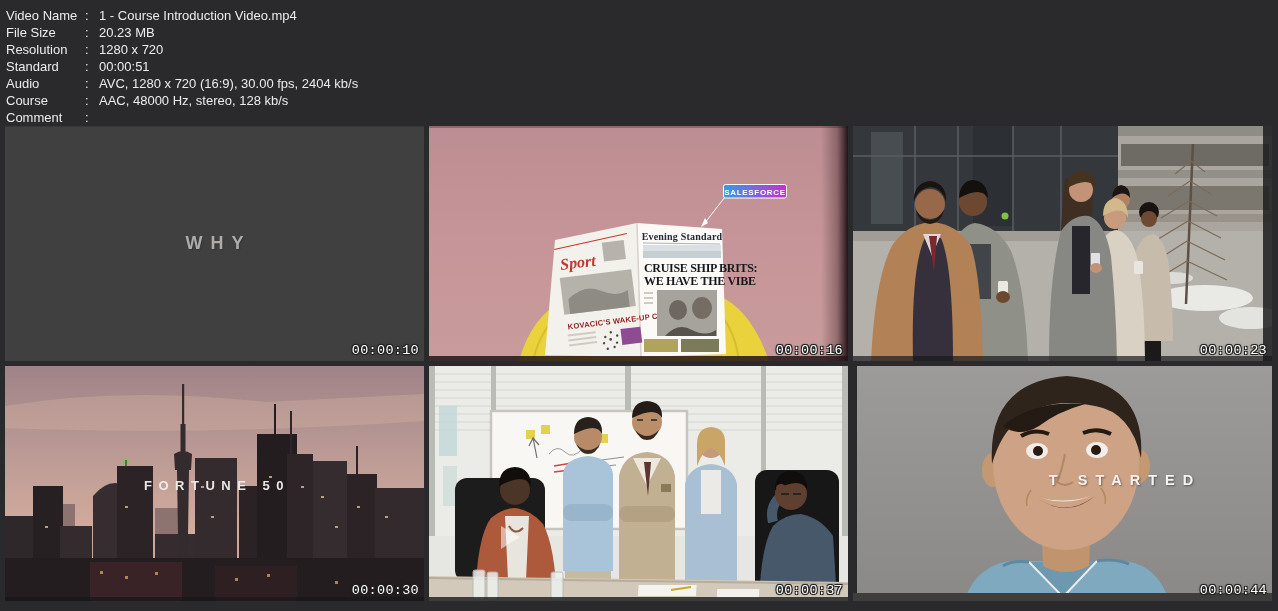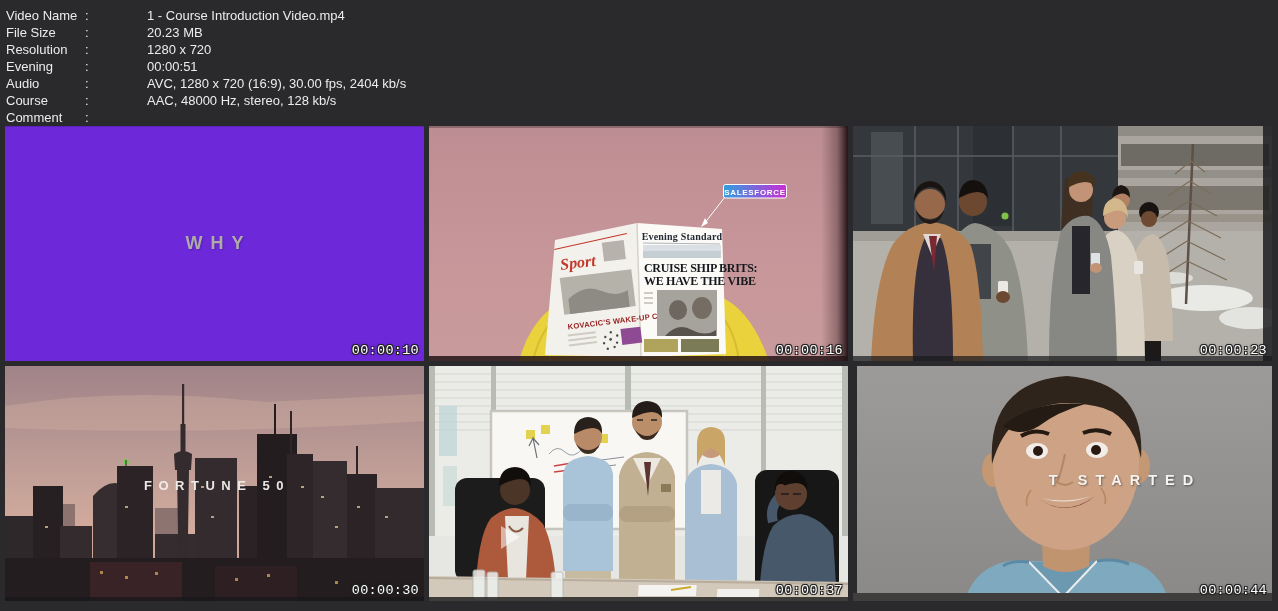--- a/index.html
+++ b/index.html
@@ -2,39 +2,39 @@
 <html><head>
 <meta charset="utf-8">
 <style>
   html,body{margin:0;padding:0;background:#2a292c;}
   body{width:1278px;height:611px;overflow:hidden;font-family:"Liberation Sans",sans-serif;position:relative;}
   
   .header{padding:7px 0 0 6px;color:#ececec;font-size:13px;line-height:17px;height:122px;box-sizing:border-box;}
   .hrow{display:flex;white-space:pre;}
   .hlabel{width:79px;flex:0 0 79px;}
   .hcolon{width:14px;flex:0 0 14px;}
-  .hvalue{flex:1;margin-left:48px;}
+  .hvalue{flex:1;}
   
   .grid{display:grid;grid-template-columns:repeat(3,419px);grid-auto-rows:235px;gap:5px;padding:0 5px;margin-top:4px;}
   .thumb{position:relative;overflow:hidden;background:#111;}
   .thumb svg{position:absolute;inset:0;width:100%;height:100%;display:block;}
   .ts{position:absolute;right:5px;bottom:3px;font-size:13.5px;color:#fff;letter-spacing:.3px;
       text-shadow:-1px -1px 0 #222,1px -1px 0 #222,-1px 1px 0 #222,1px 1px 0 #222,0 0 3px rgba(0,0,0,.8);z-index:5;font-family:Liberation Mono, monospace;}
   
-  .scene-white{background:#6d28d9;display:flex;align-items:center;justify-content:center;box-shadow:inset 0 1px 0 rgba(0,0,0,.15);}
+  .scene-white{background:#404040;display:flex;align-items:center;justify-content:center;box-shadow:inset 0 1px 0 rgba(0,0,0,.15);}
   .why{color:#aeaba9;font-size:18px;font-weight:600;letter-spacing:8px;text-shadow:1px 1px 2px rgba(0,0,0,.18);padding-left:8px;}
 </style>
 </head>
 <body>
 
 <div class="header">
   <div class="hrow"><span class="hlabel">Video Name</span><span class="hcolon">:</span><span class="hvalue">1 - Course Introduction Video.mp4</span></div>
   <div class="hrow"><span class="hlabel">File Size</span><span class="hcolon">:</span><span class="hvalue">20.23 MB</span></div>
   <div class="hrow"><span class="hlabel">Resolution</span><span class="hcolon">:</span><span class="hvalue">1280 x 720</span></div>
-  <div class="hrow"><span class="hlabel">Evening</span><span class="hcolon">:</span><span class="hvalue">00:00:51</span></div>
+  <div class="hrow"><span class="hlabel">Standard</span><span class="hcolon">:</span><span class="hvalue">00:00:51</span></div>
   <div class="hrow"><span class="hlabel">Audio</span><span class="hcolon">:</span><span class="hvalue">AVC, 1280 x 720 (16:9), 30.00 fps, 2404 kb/s</span></div>
   <div class="hrow"><span class="hlabel">Course</span><span class="hcolon">:</span><span class="hvalue">AAC, 48000 Hz, stereo, 128 kb/s</span></div>
   <div class="hrow"><span class="hlabel">Comment</span><span class="hcolon">:</span><span class="hvalue"></span></div>
 </div>
 
 <div class="grid">
 
   <div class="thumb scene-white">
     <span class="why">WHY</span>
     <span class="ts">00:00:10</span>

